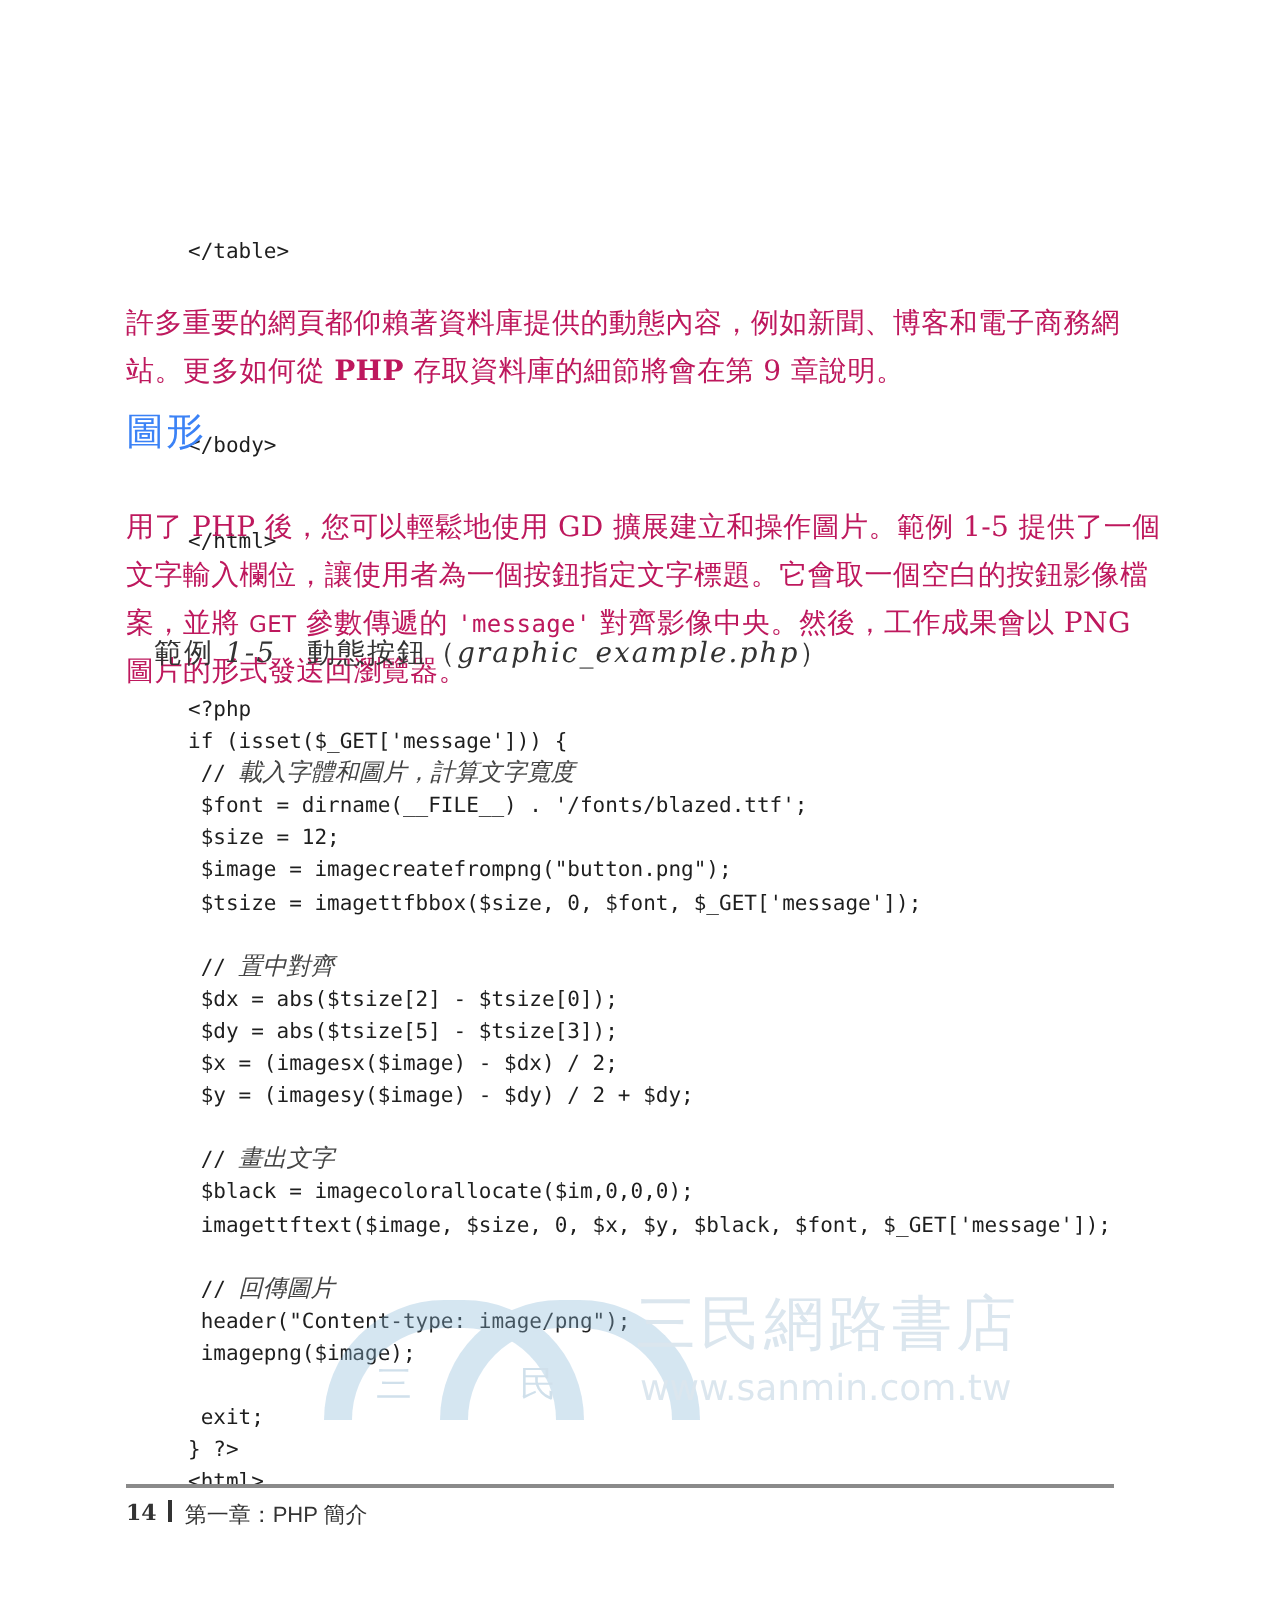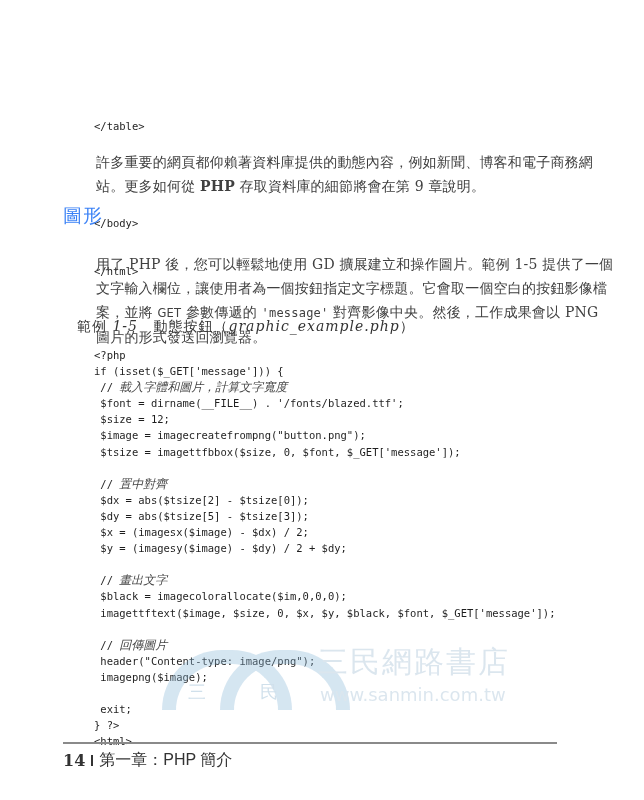--- a/index.html
+++ b/index.html
@@ -32,22 +32,21 @@
       left: 94px;
       top: 86px;
     }
     .para {
       position: absolute;
       left: 63px;
       width: 520px;
       font-size: 14px;
       line-height: 24px;
       letter-spacing: 0.2px;
-      color: #404040;
-      margin-left: 33px;
+      color: #be185d;
     }
     .para1 { top: 150px; }
     .heading {
       position: absolute;
       left: 63px;
       top: 203px;
       font-family: "DejaVu Sans", "Liberation Sans", sans-serif;
       font-weight: normal;
       font-size: 19px;
       color: #3b82f6;
@@ -126,24 +125,24 @@
       left: 63px;
       top: 742px;
       width: 494px;
       height: 1.5px;
       background: #8a8a8a;
     }
     .footer {
       position: absolute;
       left: 63px;
       top: 750px;
-      font-size: 16px;
+      font-size: 11px;
       color: #333;
       display: flex;
-      align-items: center;
+      align-items: flex-start;
     }
     .footer .page-num { font-weight: bold; font-family: "DejaVu Serif", serif; }
     .footer .sep {
       display: inline-block;
       width: 2px; height: 11px;
       background: #333;
       margin: 0 6px;
     }
     .footer .chapter { font-family: Liberation Sans, sans-serif; }
   </style>

